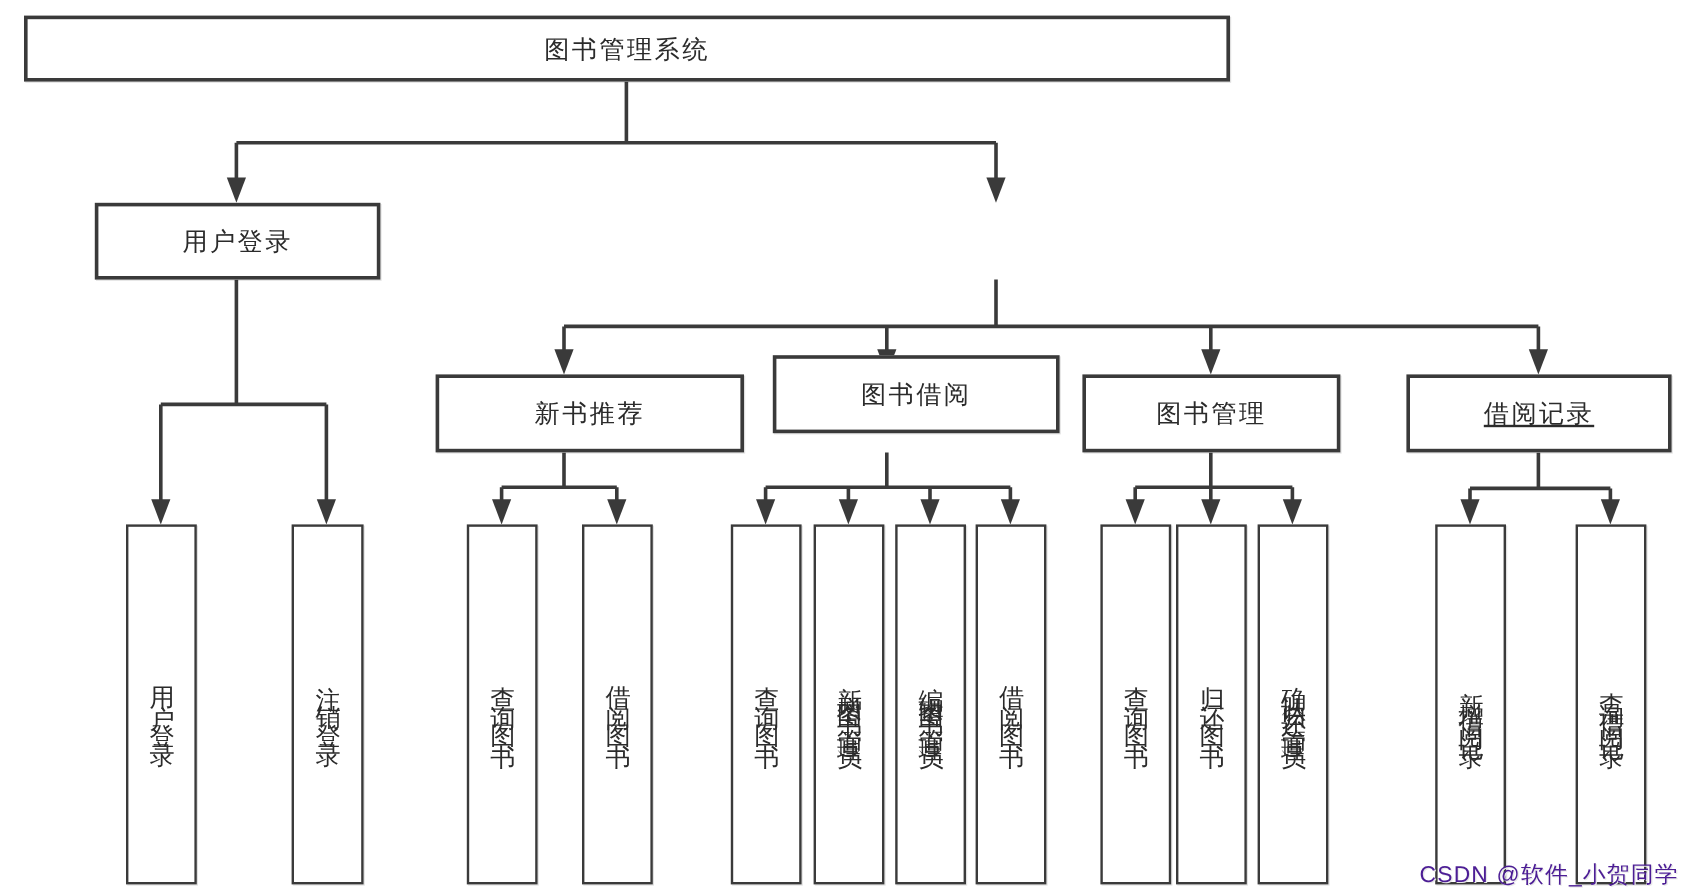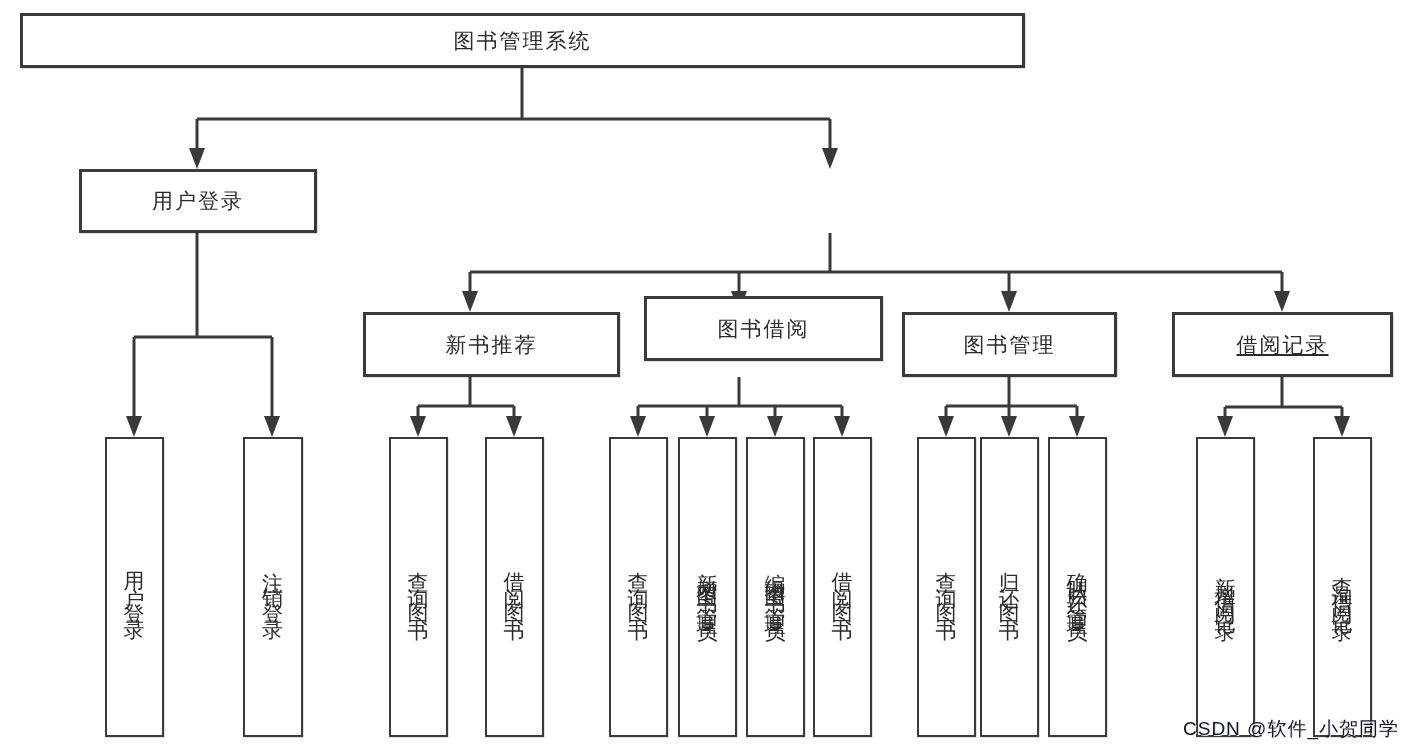--- a/index.html
+++ b/index.html
@@ -47,21 +47,21 @@
     line-height: 1;
   }
   .v-short { letter-spacing: 16px; }
   .v-mid   { letter-spacing: 9px; }
   .v-long  { letter-spacing: 7px; }
   .watermark {
     position: absolute;
     left: 1183px;
     top: 716px;
     font-size: 19px;
-    color: #0f172a;
+    color: #4c1d95;
     letter-spacing: 1px;
     z-index: 3;
     text-shadow: 1px 1px 0 #e8e8e8;
     white-space: nowrap;
   }
 </style>
 </head>
 <body>
 
 <div class="canvas">

